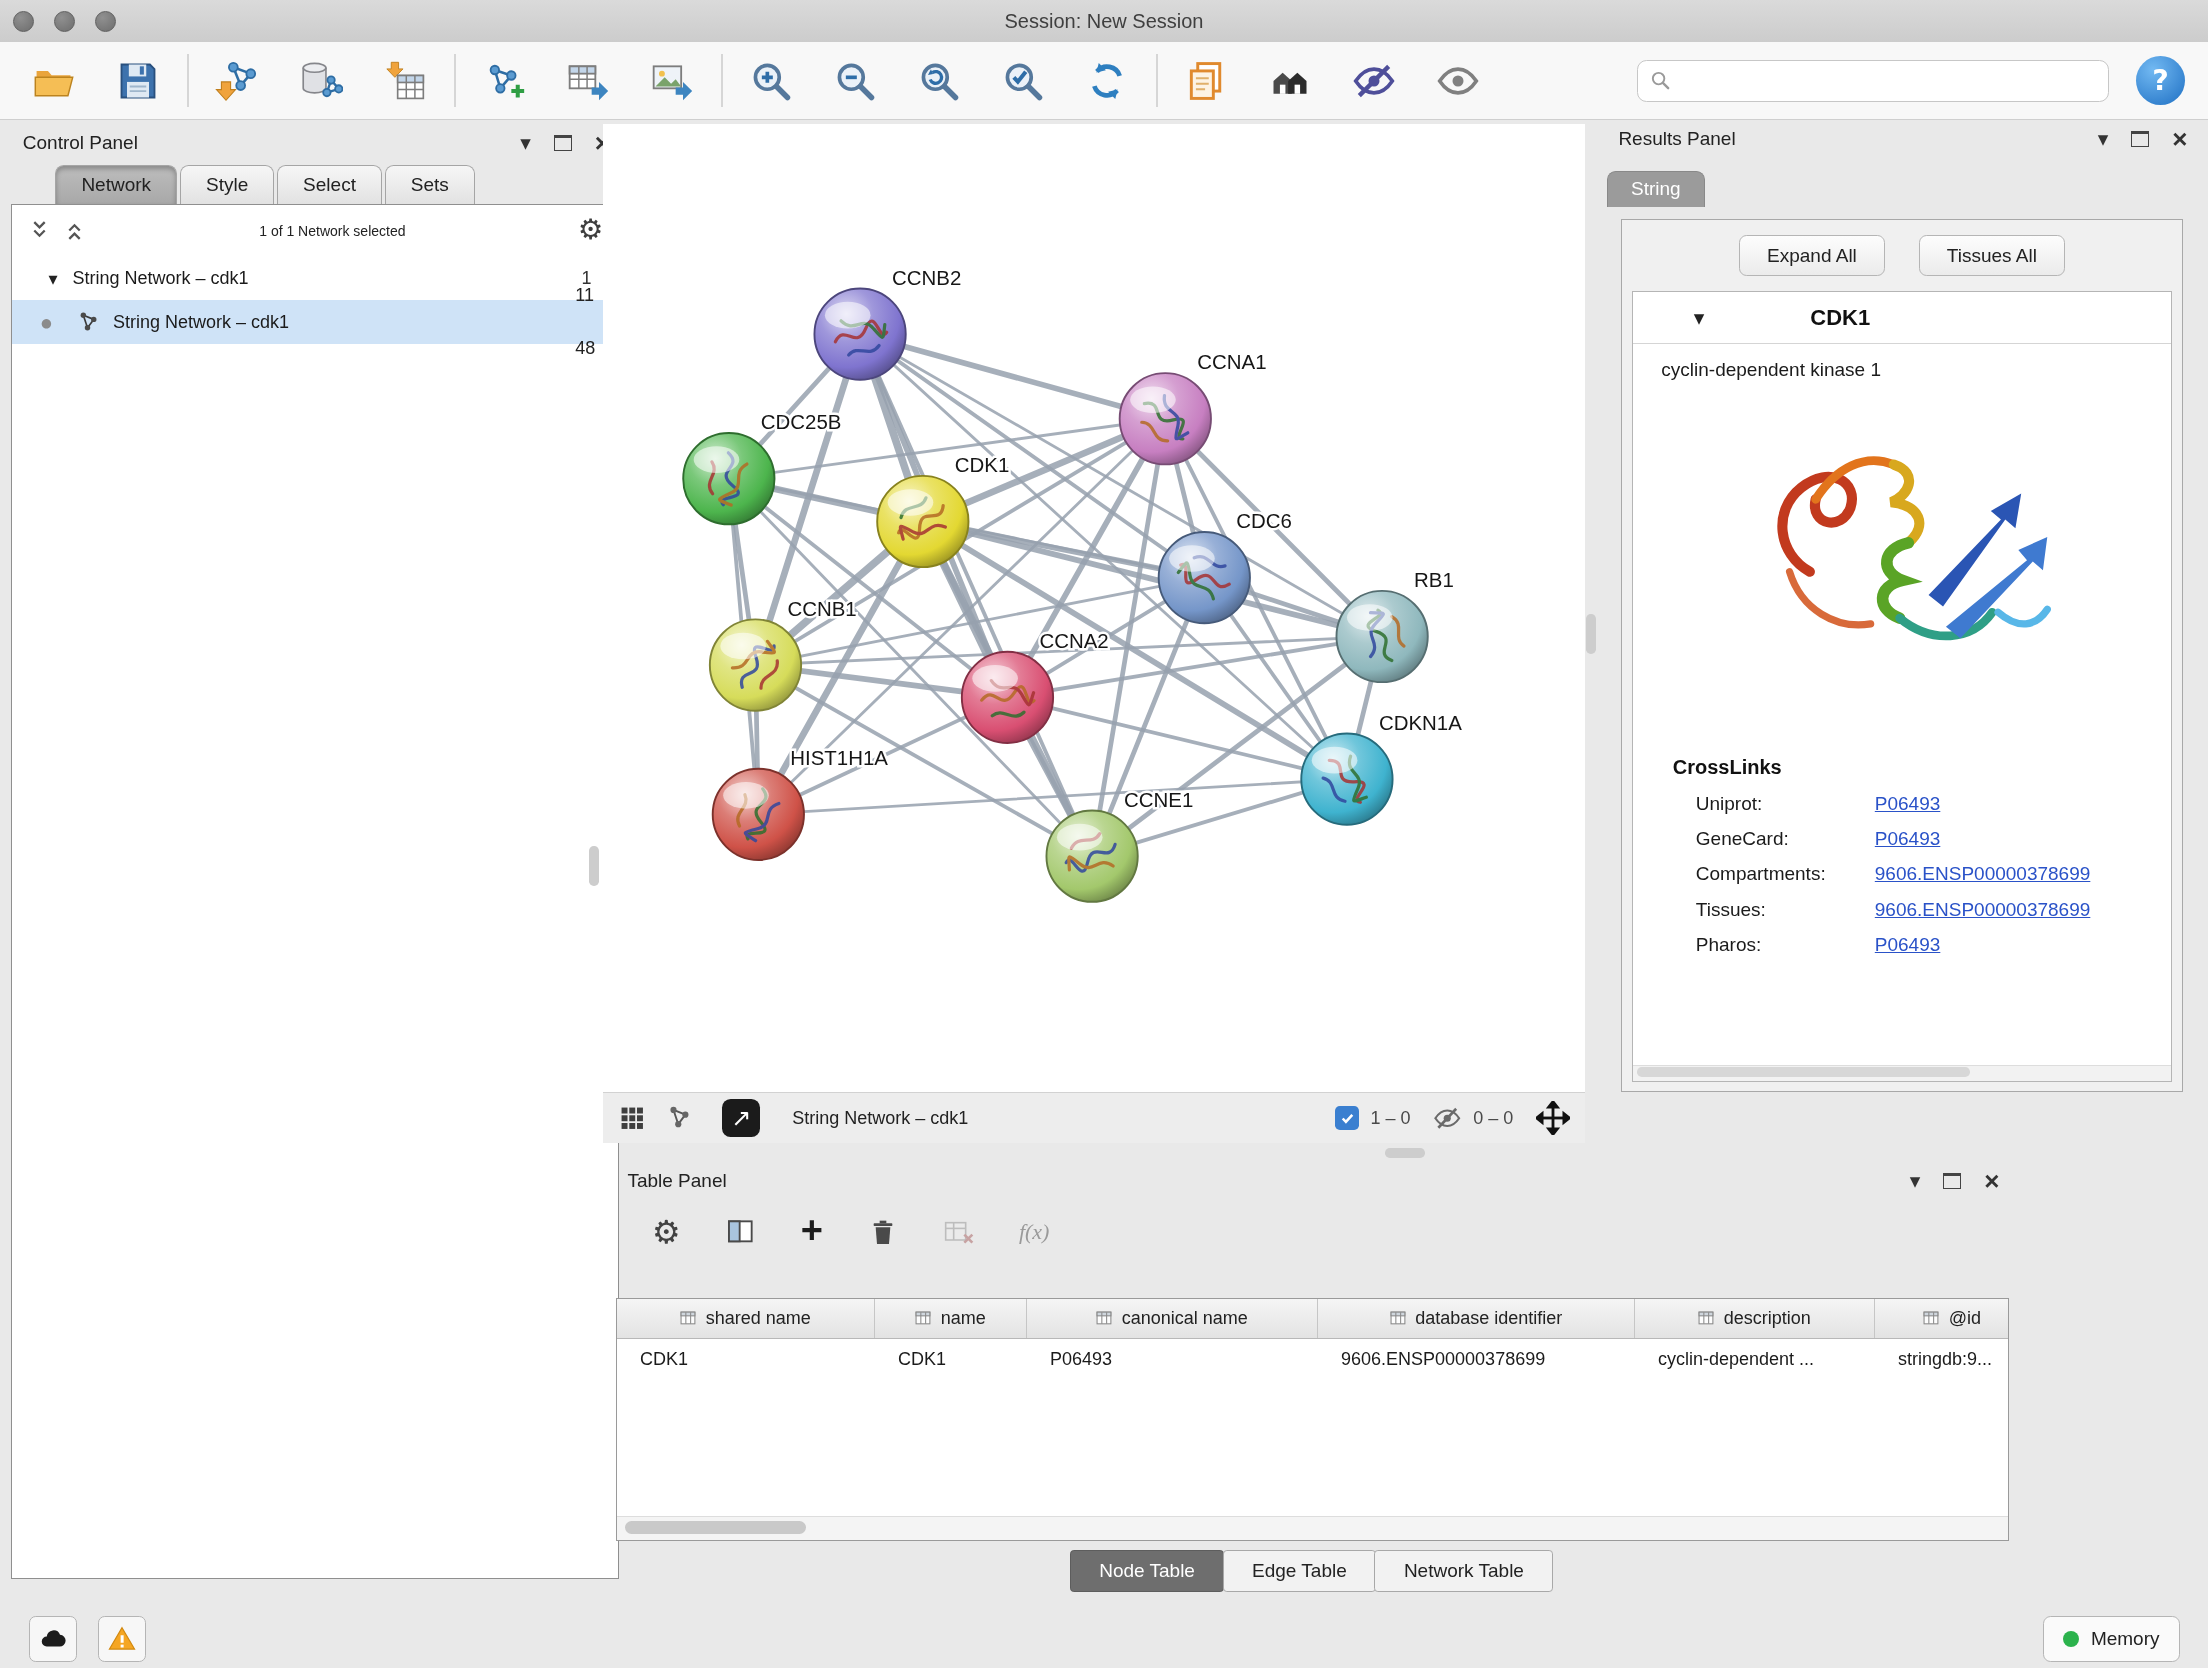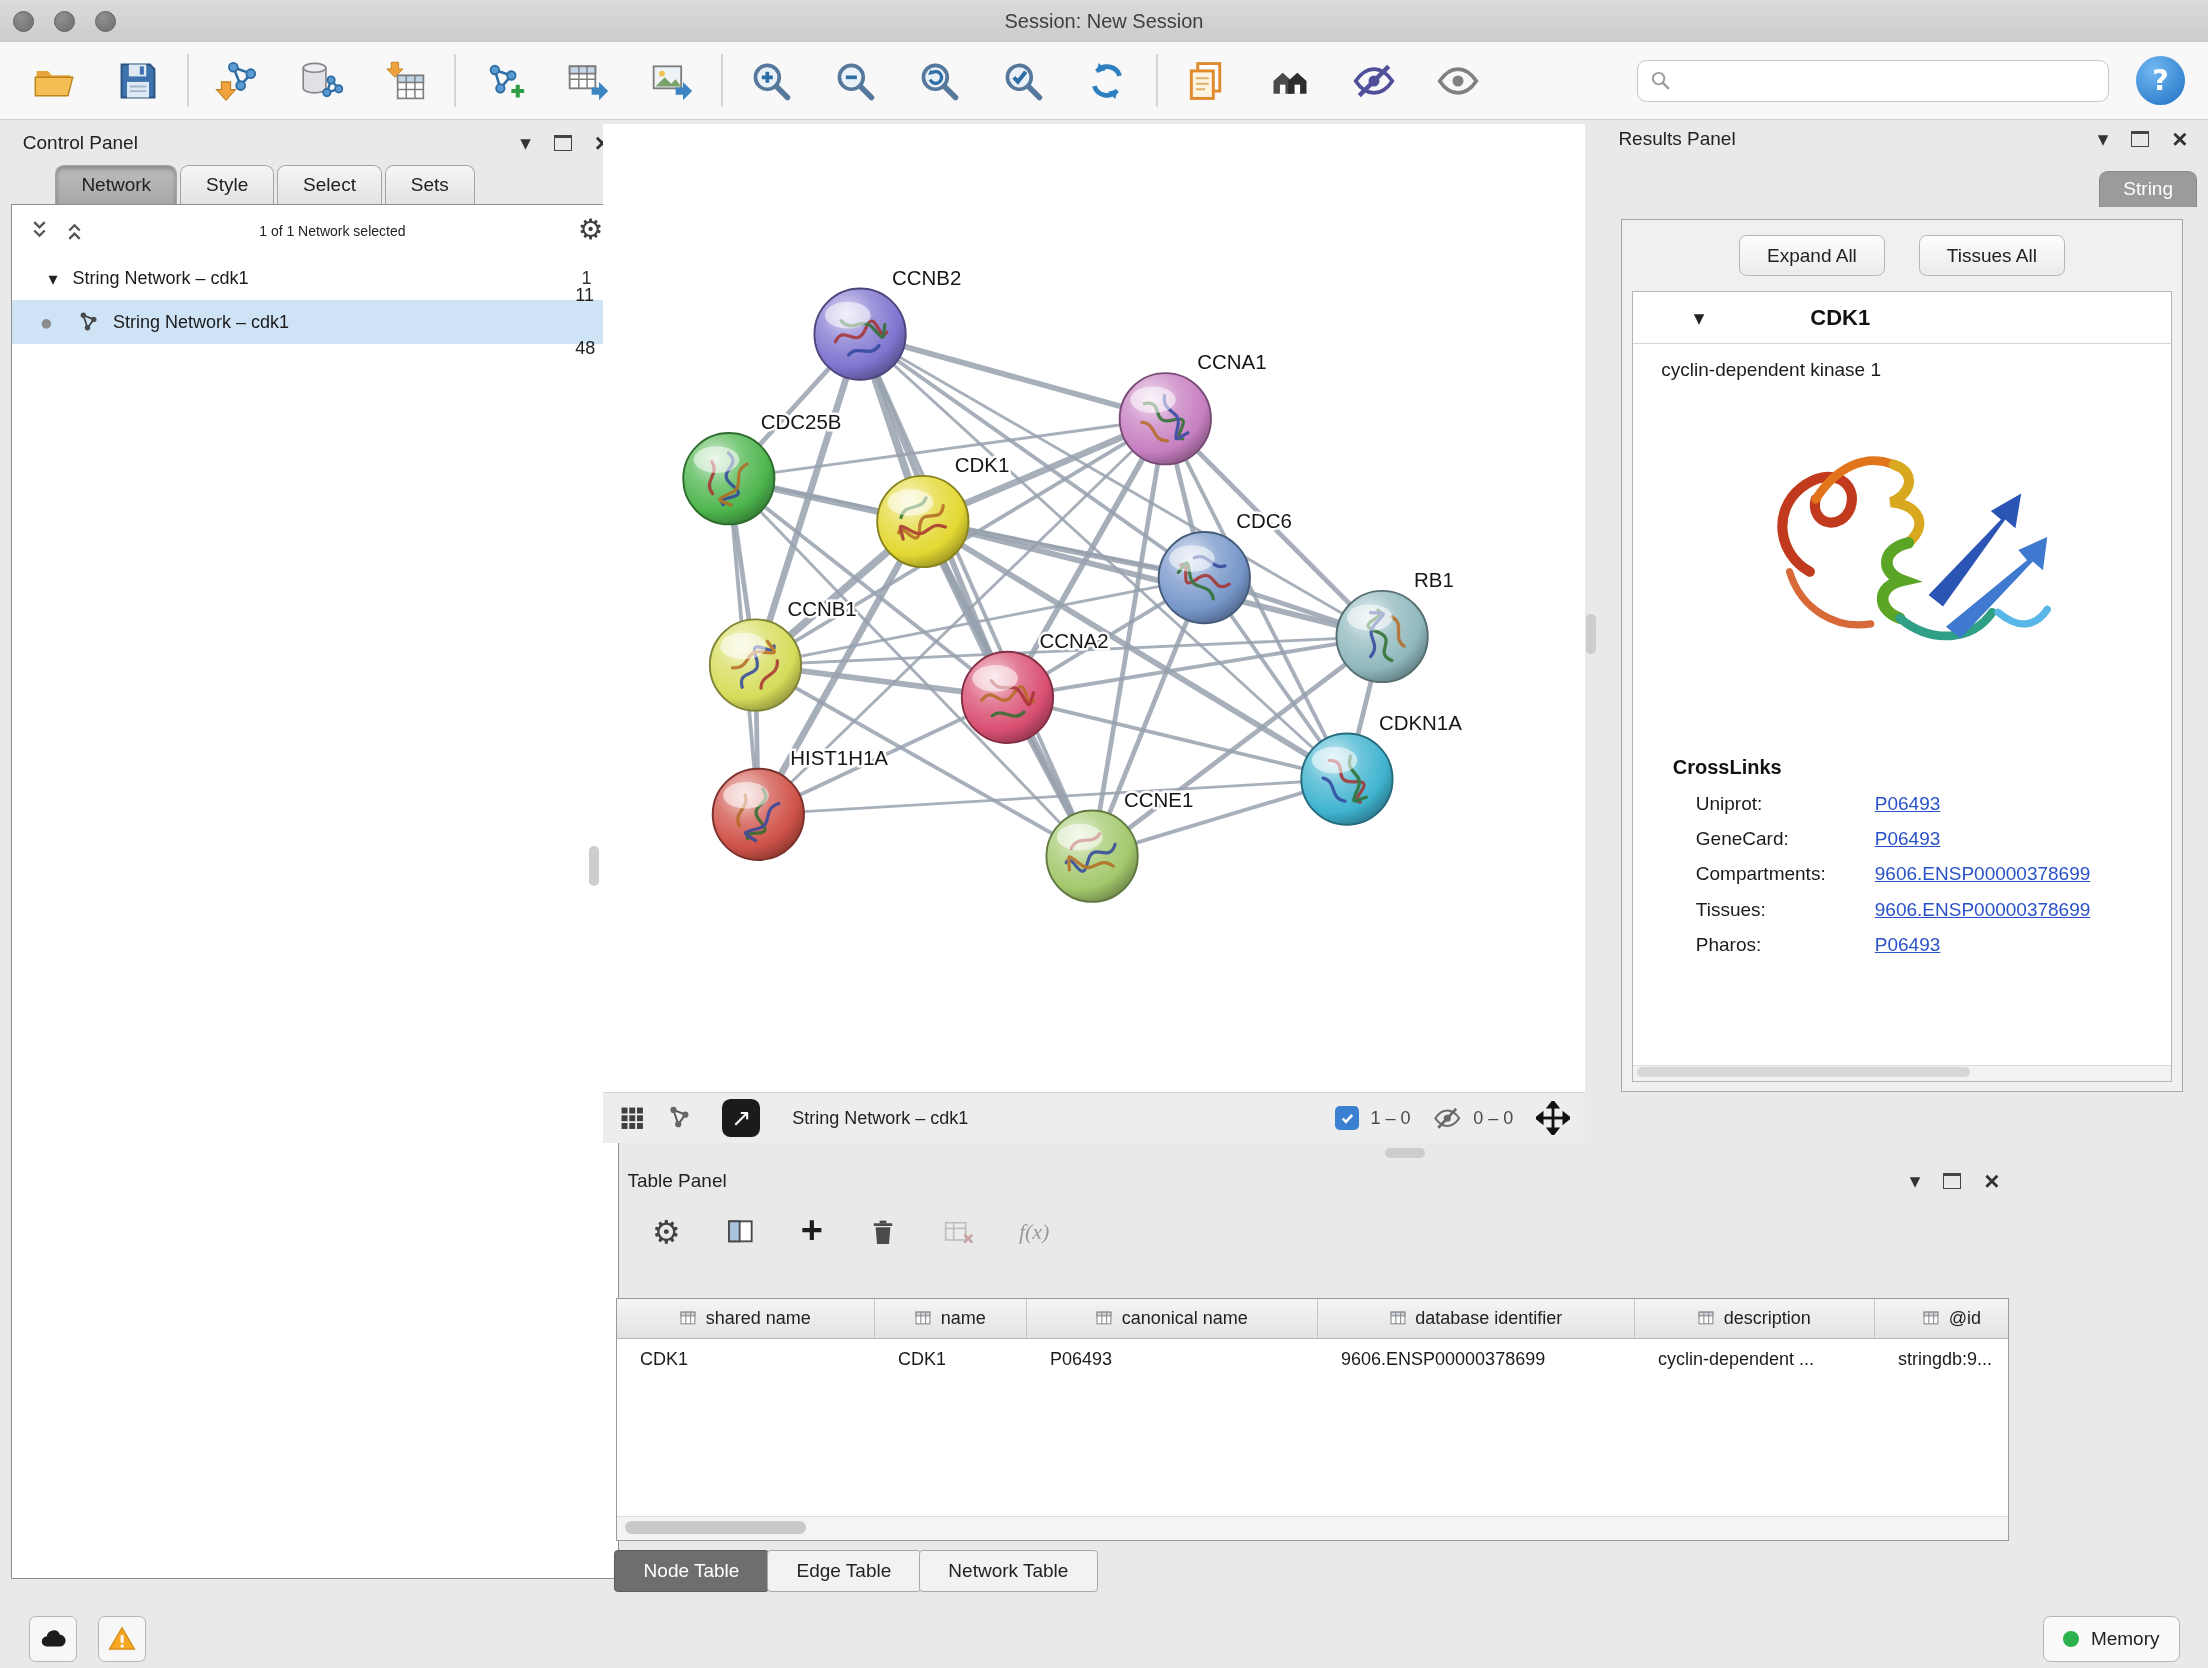--- a/index.html
+++ b/index.html
@@ -72,21 +72,21 @@
     justify-content:center;margin-left:13.3px;}
   .nv-badge span{color:#fff;font-size:24px;font-family:"DejaVu Sans",sans-serif;}
   .nv-title{margin-left:15px;color:#222;}
   .nv-right{margin-left:auto;display:flex;align-items:center;gap:11.4px;}
   .nv-check{width:24px;height:24px;background:#3a7fd0;border-radius:4.8px;display:flex;align-items:center;
     justify-content:center;}
   .nv-count{color:#4a4a4a;margin-right:11.4px;}
 
   
   .results-panel{position:absolute;left:1607px;top:120px;width:590px;height:1035px;}
-  .rp-tab-row{height:49px;display:flex;justify-content:flex-end;align-items:flex-end;}
+  .rp-tab-row{height:49px;display:flex;justify-content:flex-start;align-items:flex-end;}
   .rp-tab{padding:6.7px 23px;background:#9b9b9b;color:#fff;font-size:19px;border:1px solid #898989;
     border-bottom:none;border-radius:8.6px 8.6px 0 0;}
   .rp-outer{position:absolute;top:99px;left:14.3px;right:14.3px;bottom:63px;border:1.9px solid #a8a8a8;
     background:#f0f0f0;display:flex;flex-direction:column;padding:9.5px;box-sizing:border-box;}
   .rp-btns{display:flex;justify-content:center;gap:34px;margin:5.7px 0 15px;}
   .rp-btns button{font-family:inherit;font-size:19px;color:#222;padding:8.6px 27px;
     background:linear-gradient(#fdfdfd,#ebebeb);border:1.9px solid #b5b5b5;border-radius:7.6px;}
   .rp-inner{flex:1;background:#fff;border:1.9px solid #b5b5b5;position:relative;overflow:hidden;}
   .rp-entry-head{height:51px;border-bottom:1.9px solid #d5d5d5;display:flex;align-items:center;}
   .rp-entry-head .tr-caret{margin-left:61px;font-size:21px;}
@@ -111,21 +111,21 @@
     overflow:hidden;}
   .tbl-head{display:flex;height:40px;background:linear-gradient(#f5f5f5,#e3e3e3);border-bottom:1.9px solid #b8b8b8;
     box-sizing:border-box;}
   .th{display:flex;align-items:center;justify-content:center;gap:8.6px;font-size:18px;color:#222;
     border-right:1px solid #c6c6c6;box-sizing:border-box;flex:0 0 auto;overflow:hidden;white-space:nowrap;}
   .col-ic{width:17px;height:15px;flex:0 0 auto;}
   .tbl-row{display:flex;height:40px;align-items:center;}
   .td{padding-left:23px;font-size:18px;box-sizing:border-box;flex:0 0 auto;overflow:hidden;white-space:nowrap;}
   .tp-hscroll{position:absolute;left:0;right:0;bottom:0;height:23px;background:#f4f4f4;border-top:1px solid #ddd;}
   .tp-hscroll .thumb{width:181px;height:13.3px;margin:3.8px 0 0 7.6px;background:#c9c9c9;border-radius:6.7px;}
-  .tp-tabs{position:absolute;left:0;right:0;top:388px;display:flex;justify-content:flex-start;}
+  .tp-tabs{position:absolute;left:0;right:0;top:388px;display:flex;justify-content:center;}
   .tp-tab{height:40px;line-height:40px;padding:0 28.5px;font-size:19px;background:#f2f2f2;color:#222;
     border:1.9px solid #a8a8a8;margin-left:-1.9px;border-radius:3.8px;}
   .tp-tab.selected{background:#6e6e6e;color:#fff;border-color:#5d5d5d;}
 
   
   .split{position:absolute;background:#cdcdcd;border-radius:4.8px;}
   .statusbar{position:absolute;left:0;right:0;bottom:0;height:59px;display:flex;align-items:center;
     padding:0 28.5px;box-sizing:border-box;gap:21px;}
   .sb-btn{width:46px;height:44px;border:1.9px solid #b5b5b5;border-radius:6.7px;background:#f7f7f7;
     display:flex;align-items:center;justify-content:center;}

